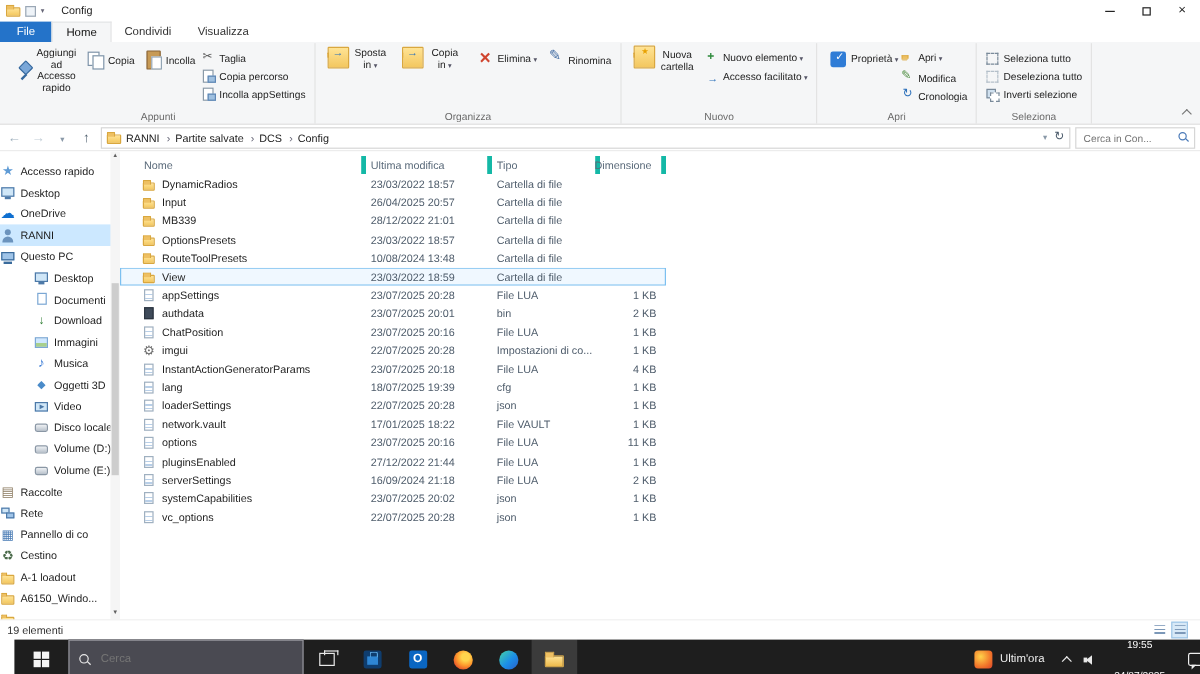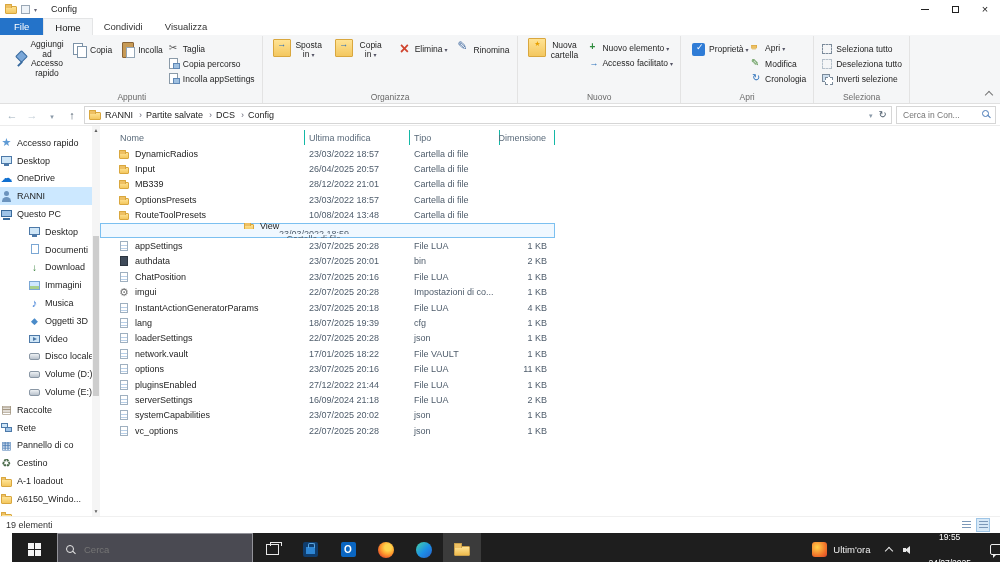--- a/index.html
+++ b/index.html
@@ -128,28 +128,28 @@
 
   
   .sscroll{position:absolute;right:0;top:0;bottom:0;width:8px;background:#f5f5f5;}
   .sthumb{position:absolute;right:1px;top:110px;width:6px;height:160px;background:#cdcdcd;}
   .sarr{position:absolute;right:0;width:8px;height:9px;font-size:5px;color:#606060;text-align:center;line-height:9px;}
   .sarr.up{top:0;} .sarr.dn{bottom:0;}
 
   
   .filearea{flex:1;display:flex;flex-direction:column;padding-top:3px;overflow:hidden;}
   .fhead{display:flex;height:17px;align-items:center;font-size:9px;color:#5a6a7a;flex:none;}
-  .fh{height:15px;display:flex;align-items:center;border-right:1px solid #14b8a6;padding-left:4px;}
+  .fh{height:15px;display:flex;align-items:center;border-right:4px solid #14b8a6;padding-left:4px;}
   .cw-name{width:205px;padding-left:20px;}
   .cw-mod{width:105px;}
   .cw-typ{width:90px;}
   .cw-siz{width:55px;justify-content:flex-end;padding-right:8px;}
   .frows{flex:1;overflow:hidden;}
   .frow{display:flex;align-items:center;height:15.4px;font-size:9px;width:455px;}
-  .frow.selected{box-shadow:inset 0 0 0 1px #7cc0f0;background:#f0f8ff;flex-direction:column;}
+  .frow.selected{box-shadow:inset 0 0 0 1px #7cc0f0;background:#f0f8ff;}
   .fc{overflow:hidden;white-space:nowrap;}
   .fc.name{width:205px;display:flex;align-items:center;gap:5px;padding-left:18px;color:#1e1e1e;}
   .fc.mod{width:105px;color:#4e5c6b;padding-left:4px;}
   .fc.typ{width:90px;color:#4e5c6b;padding-left:4px;}
   .fc.siz{width:55px;color:#4e5c6b;text-align:right;padding-right:8px;}
   .fic{width:12px;height:12px;position:relative;flex:none;display:inline-flex;align-items:center;justify-content:center;}
   .fic[data-icon=lua]::before,.fic[data-icon=json]::before,.fic[data-icon=cfg]::before,.fic[data-icon=vault]::before{
     content:"";position:absolute;left:2px;right:2px;top:1px;bottom:1px;border:1px solid #9fb0c0;
     background:linear-gradient(#fff 0 3px,#b8cfe8 3px 4px,#fff 4px 6px,#b8cfe8 6px 7px,#fff 7px 9px,#b8cfe8 9px 10px,#fff 10px);}
   .fic[data-icon=bin]::before{content:"";position:absolute;left:2px;right:2px;top:1px;bottom:1px;background:#3f4b5a;border:1px solid #2c3540;}

